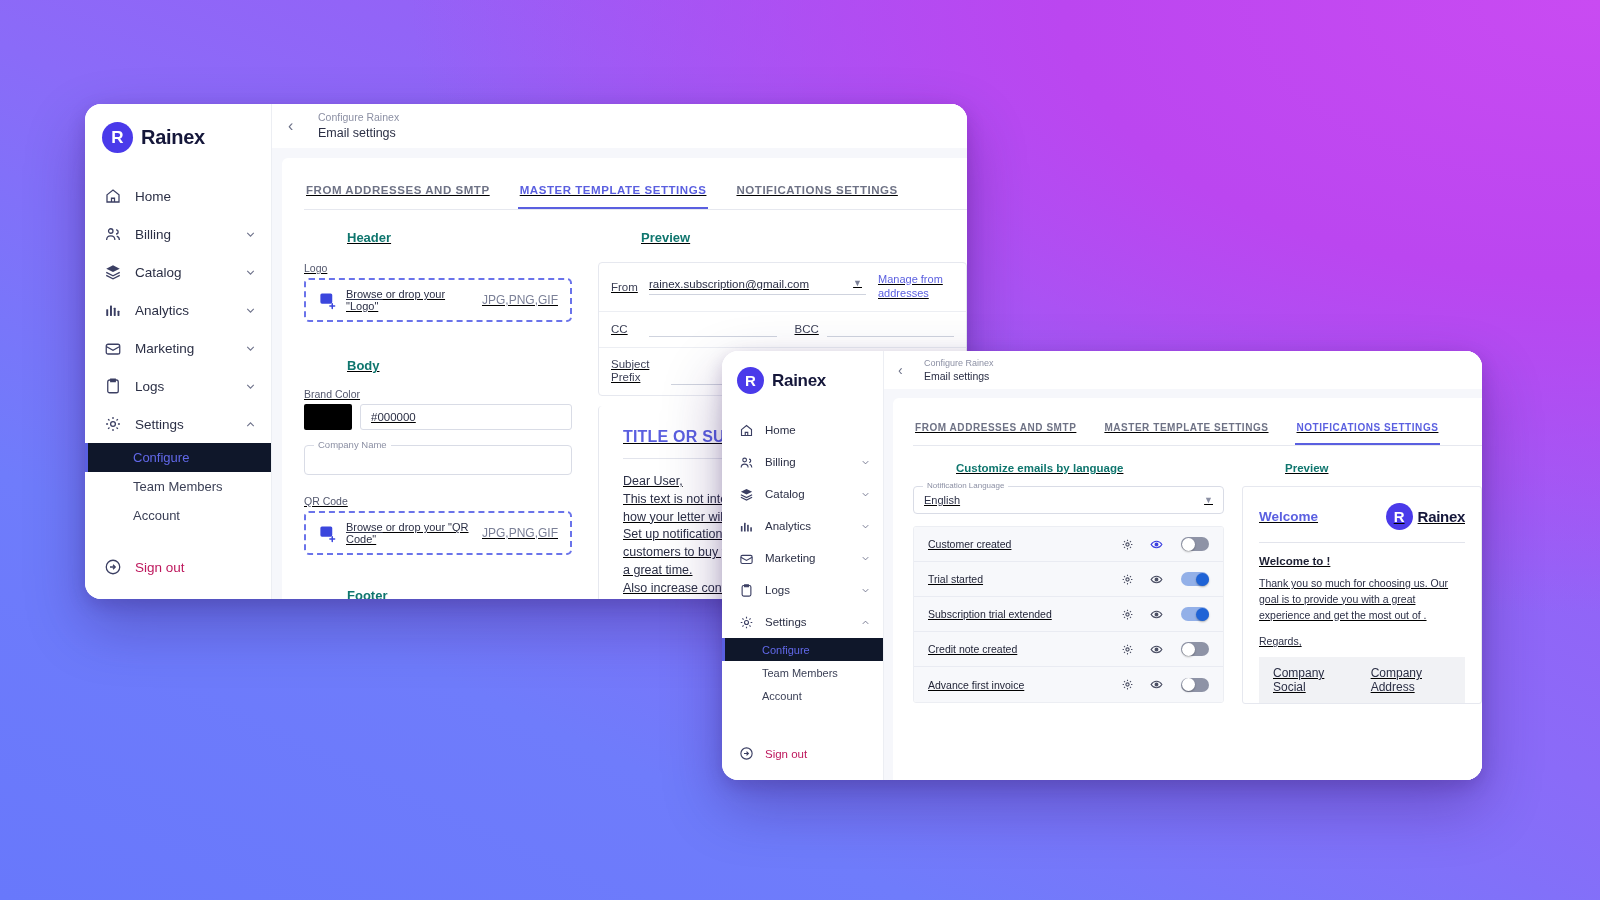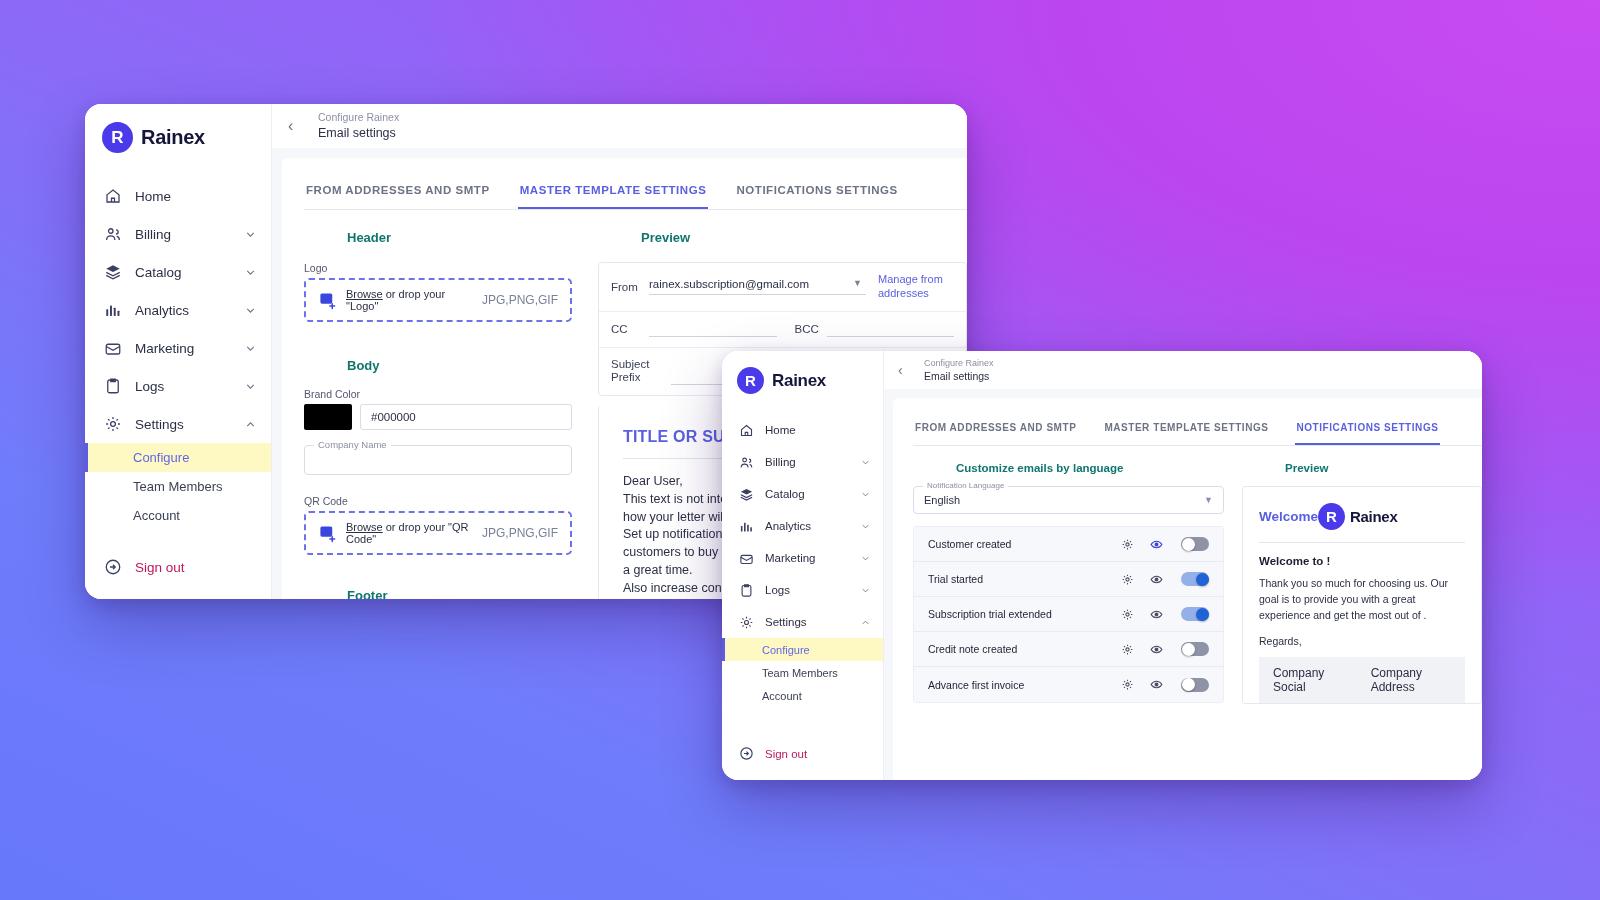--- a/index.html
+++ b/index.html
@@ -58,21 +58,21 @@
   .win1 .nav-ico { width: 20px; height: 20px; margin-right: 12px; }
   .win2 .nav-ico { width: 17px; height: 17px; margin-right: 10px; }
   .nav-label { flex: 1; }
   .chev { color: #555a77; opacity:.85; }
   .win1 .chev { width: 13px; height: 13px; }
   .win2 .chev { width: 11px; height: 11px; }
 
   .subnav-item { color: #3a3f55; cursor: pointer; position: relative; }
   .win1 .subnav-item { padding: 7px 14px 7px 48px; font-size: 13px; }
   .win2 .subnav-item { padding: 5.5px 12px 5.5px 40px; font-size: 11px; }
-  .subnav-item.active { background: #fef9c3; color: #6168e8; }
+  .subnav-item.active { background: #0f172a; color: #6168e8; }
   .subnav-item.active::before {
     content:""; position: absolute; left: 0; top: 0; bottom: 0; width: 3px; background: #5a5fe0;
   }
   .signout { display: flex; align-items: center; color: #be185d; cursor: pointer; }
   .win1 .signout { padding: 14px 14px 22px 18px; font-size: 13.5px; }
   .win2 .signout { padding: 12px 12px 18px 16px; font-size: 11.5px; }
 
   
   .content { position: absolute; top: 0; right: 0; bottom: 0; background: #fff; }
   .win1 .content { left: 187px; }
@@ -87,21 +87,21 @@
   .crumb-small { color: #8c90a4; line-height: 1.35; }
   .win1 .crumb-small { font-size: 10.5px; }
   .win2 .crumb-small { font-size: 9px; }
   .crumb-main { color: #2b2f45; line-height: 1.35; }
   .win1 .crumb-main { font-size: 12.5px; }
   .win2 .crumb-main { font-size: 10.5px; }
 
   .page { position: absolute; left: 0; right: 0; bottom: 0; background: #f6f7fb; }
   .win1 .page { top: 44px; padding: 10px 0 0 10px; }
   .win2 .page { top: 38px; padding: 9px 0 0 9px; }
-  .card { background: #fff; border-radius: 6px 0 0 0; height: 100%; overflow: hidden; }
+  .card { background: #fff; border-radius: 6px 0 0 0; height: 100%; overflow: hidden; text-decoration: underline; }
   .win1 .card { padding: 22px 0 0 22px; }
   .win2 .card { padding: 20px 0 0 20px; }
 
   
   .tabs { display: flex; border-bottom: 1px solid #e6e8ef; }
   .win1 .tabs { gap: 26px; padding-right: 22px; }
   .win2 .tabs { gap: 24px; padding-right: 20px; }
   .tab {
     color: #6e7285; letter-spacing: .55px; font-weight: 600; cursor: pointer;
     border-bottom: 2px solid transparent; white-space: nowrap;
@@ -188,21 +188,21 @@
     margin-left: 18px; flex: 0 0 28px;
   }
   .toggle .knob {
     position: absolute; width: 13px; height: 13px; border-radius: 50%; background: #fff;
     top: .5px; left: .5px; box-shadow: 0 1px 2px rgba(0,0,0,.3);
   }
   .toggle.on { background: #93b0e8; }
   .toggle.on .knob { left: auto; right: .5px; background: #1f63d6; }
 
   .prev-card { margin-top: 12px; border: 1px solid #e6e8ef; border-radius: 3px; padding: 16px 16px 0; background:#fff; }
-  .prev-head { display: flex; align-items: center; }
+  .prev-head { display: flex; align-items: center; justify-content: space-between; }
   .prev-welcome { color: #5a5fe0; font-weight: 700; font-size: 13.5px; }
   .prev-brand { display: flex; align-items: center; gap: 5px; }
   .prev-brand .brand-mark { width: 27px; height: 27px; font-size: 15px; }
   .prev-brand .brand-name { font-size: 15px; }
   .prev-rule { border-top: 1px solid #e2e4ec; margin: 12px 0 12px; }
   .prev-h { font-weight: 700; font-size: 11.5px; color: #1d2033; }
   .prev-p { font-size: 10.5px; color: #2b2f45; line-height: 1.5; margin-top: 9px; }
   .prev-regards { font-size: 10.5px; color: #2b2f45; margin-top: 12px; }
   .prev-foot {
     margin-top: 10px; background: #f1f2f5; height: 46px; display: flex; align-items: center;

